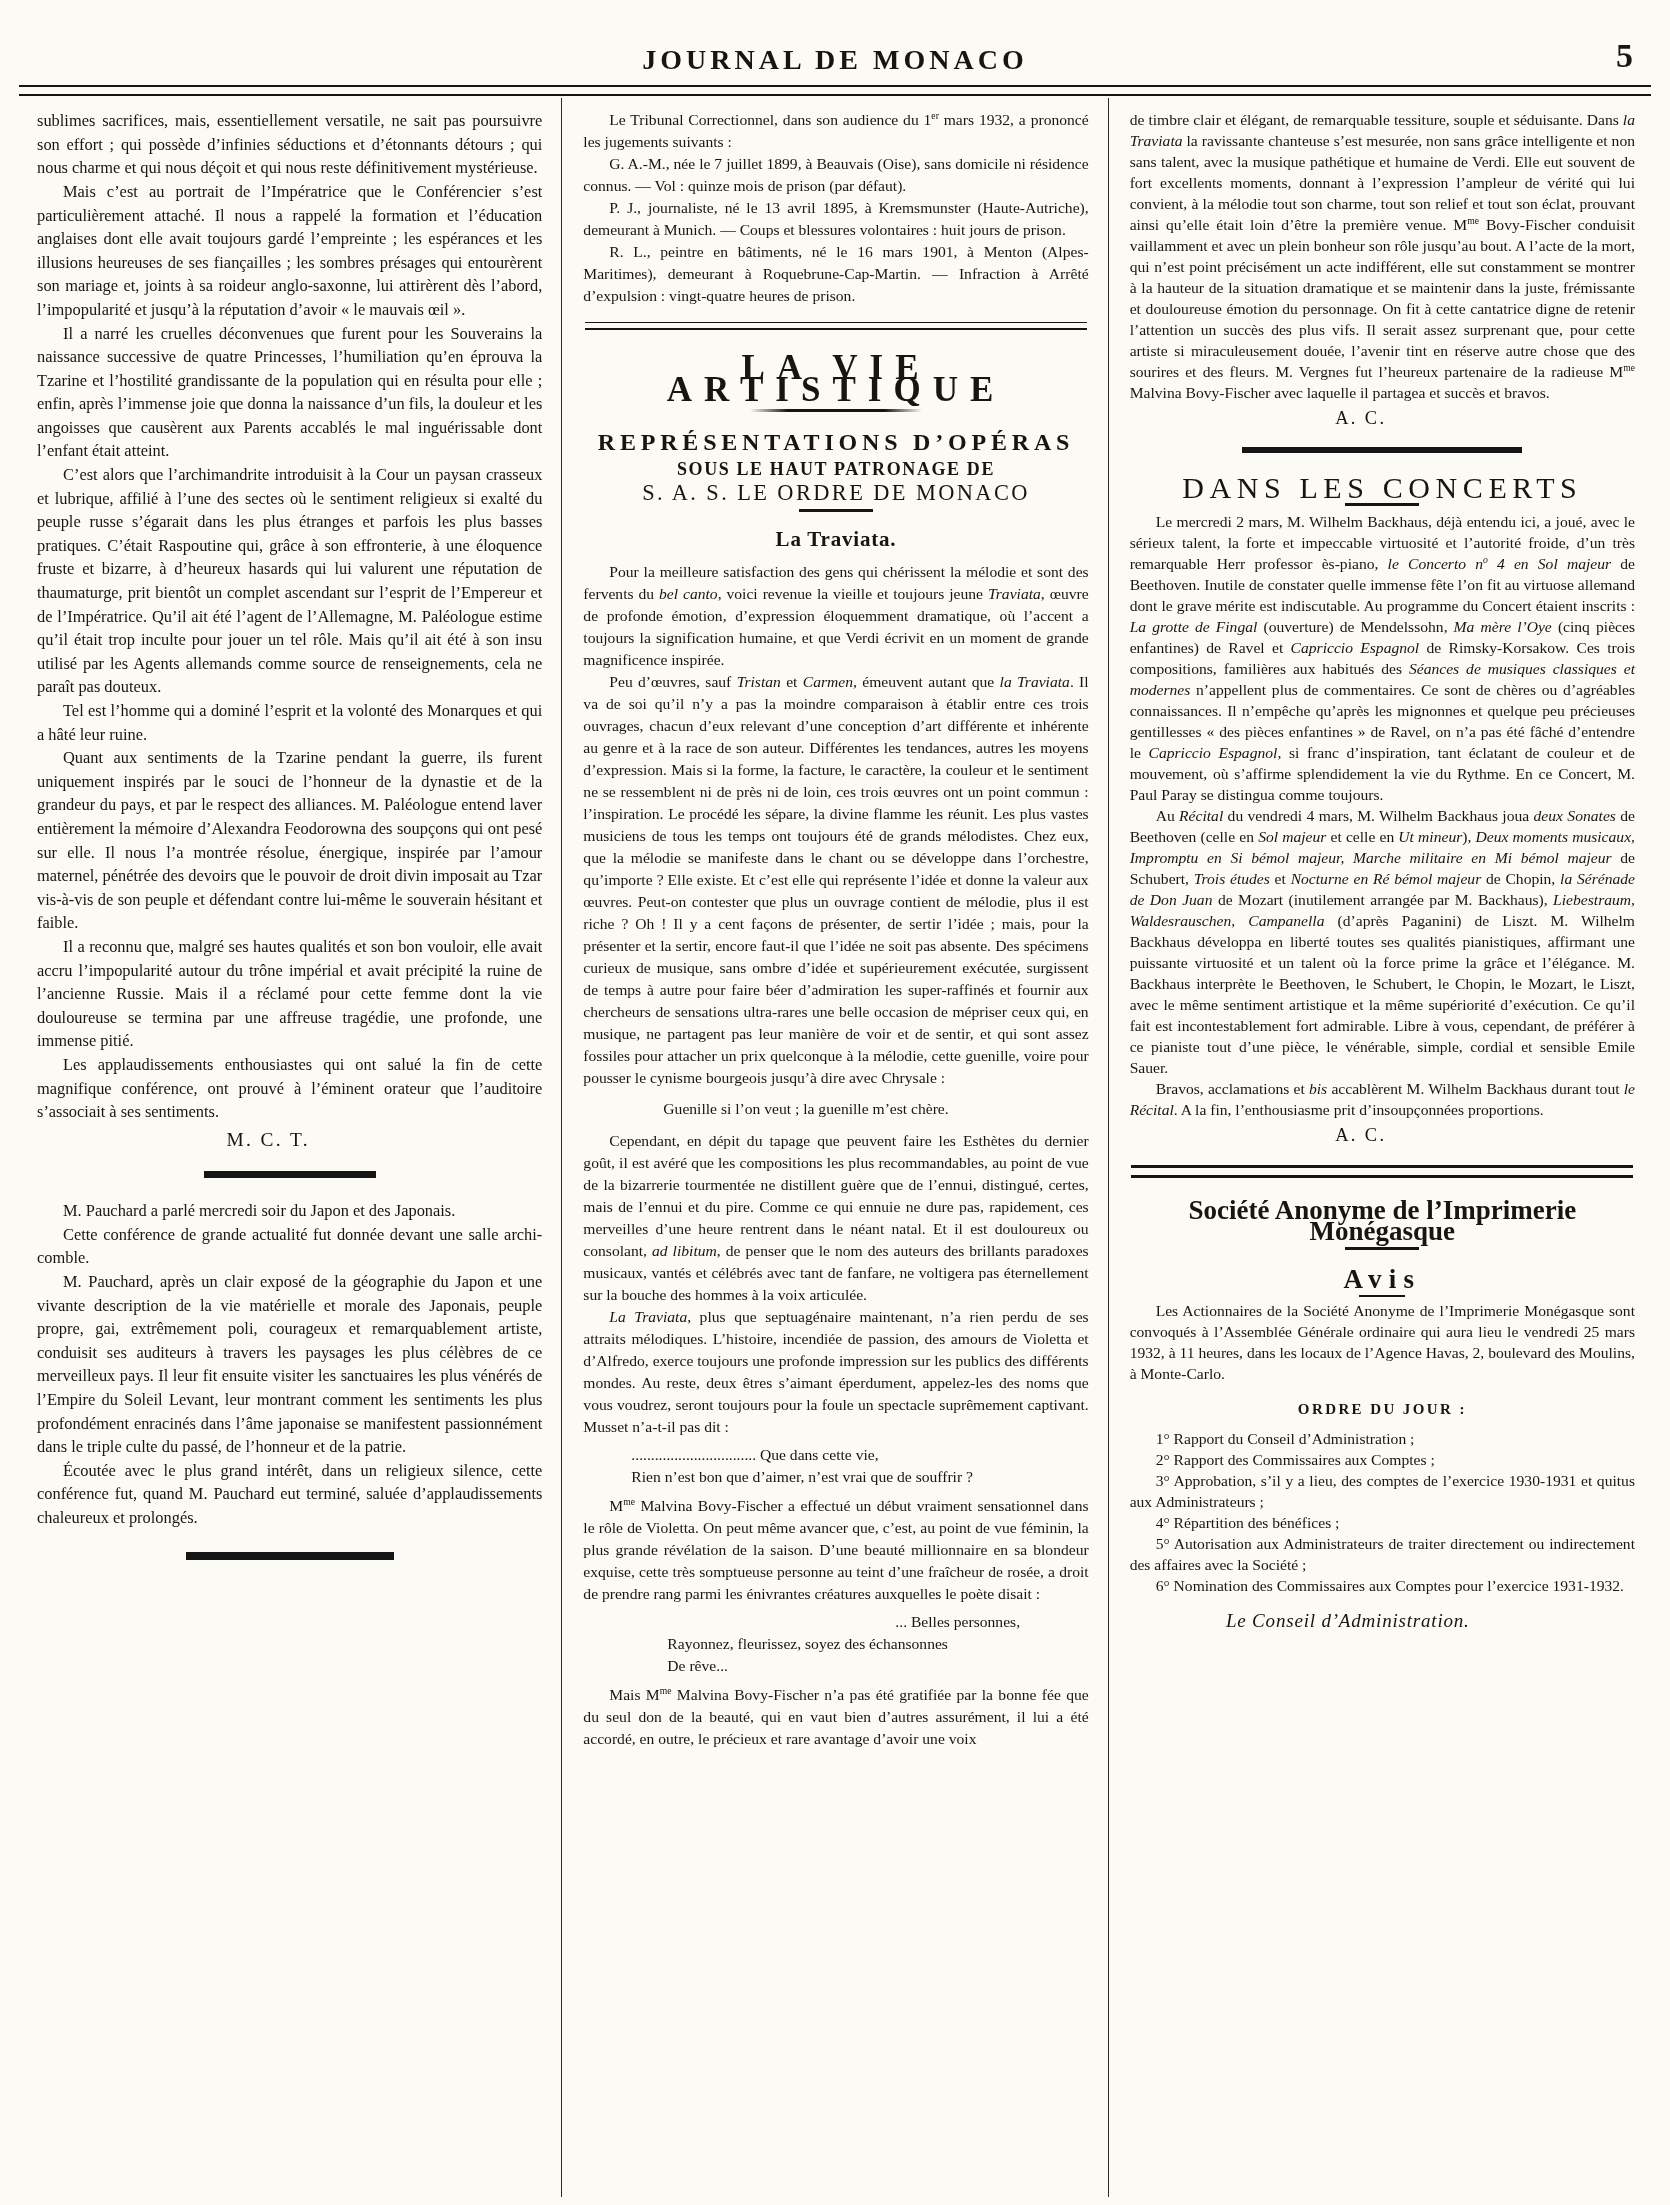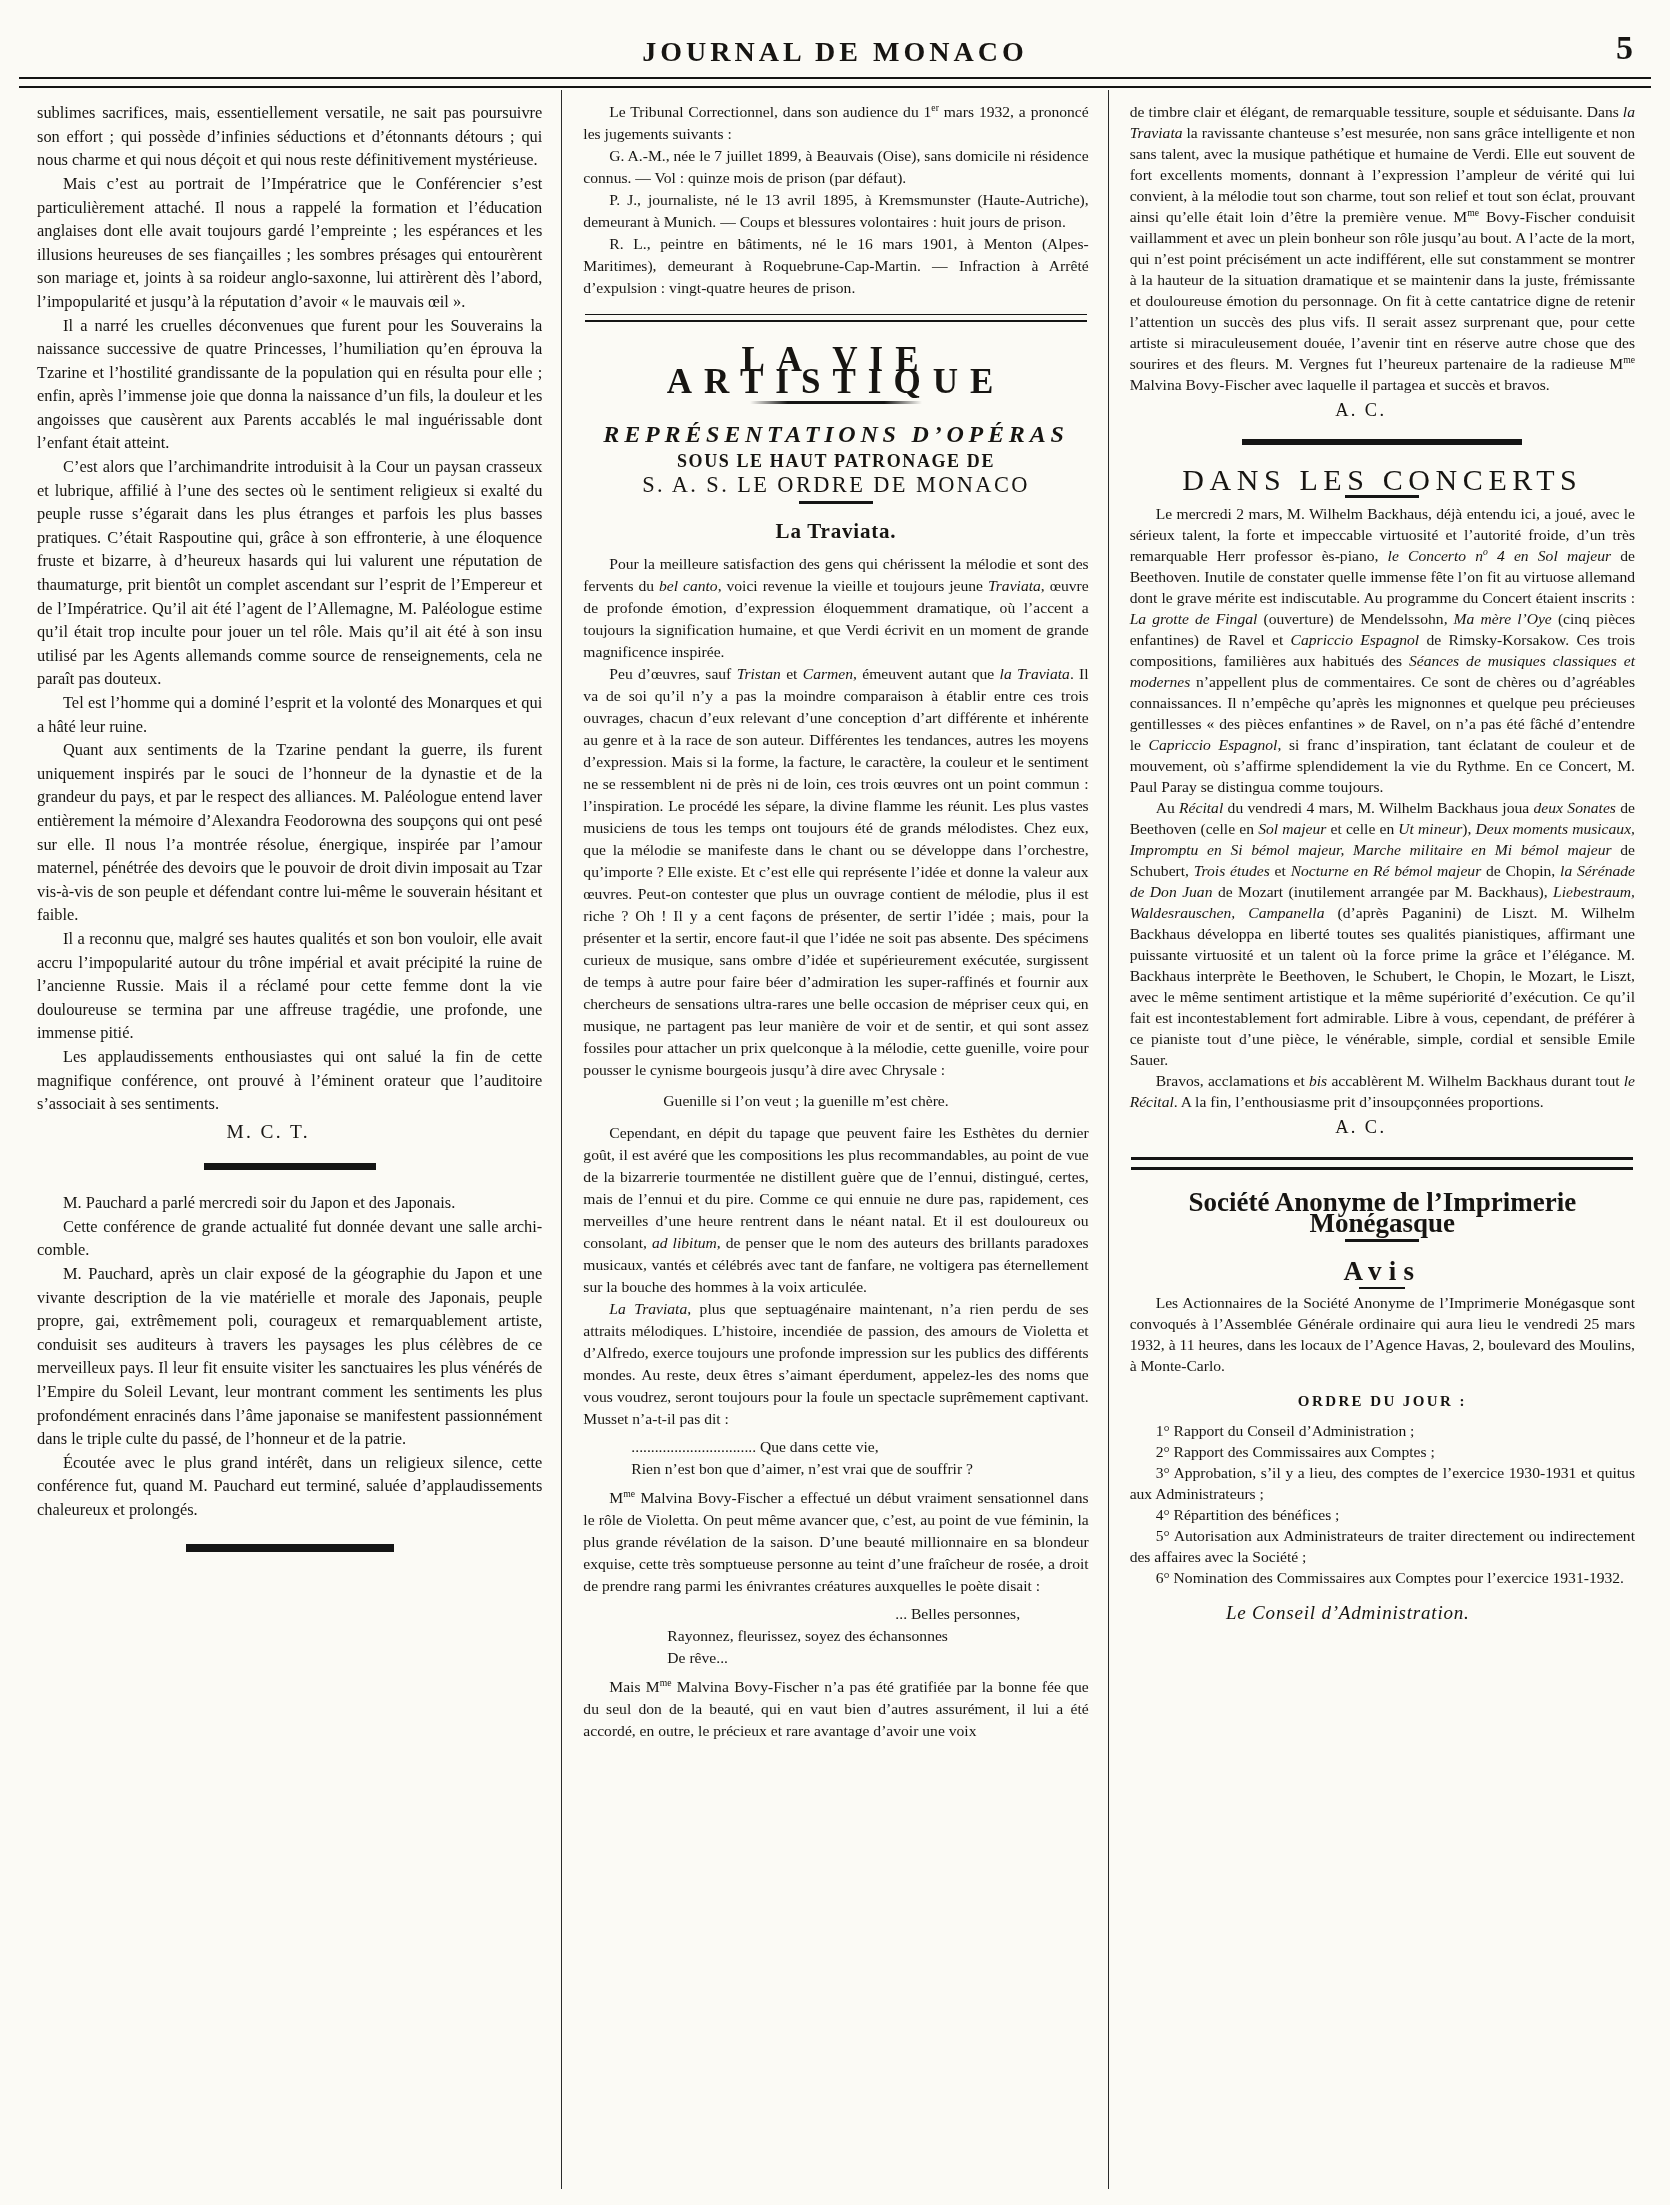--- a/index.html
+++ b/index.html
@@ -2,21 +2,21 @@
 <html style="font-size:13px"><head>
 <meta charset="utf-8">
 <style>
   html,body{margin:0;padding:0;}
   body{
     width:1670px;height:2205px;overflow:hidden;
     background:#fbfaf5;color:#171512;
     font-family:"Liberation Serif","DejaVu Serif",serif;
     -webkit-font-smoothing:antialiased;
   }
-  .page{padding:18px 16px 0;}
+  .page{padding:26px 16px 0;}
   .masthead-row{position:relative;height:56px;}
   .masthead{position:absolute;left:0;right:0;top:17.6px;text-align:center;
     font-size:28px;font-weight:700;letter-spacing:4px;}
   .page-number{position:absolute;right:21px;top:11.2px;font-size:34px;font-weight:600;}
   .header-rule{height:7.2px;border-top:2.4px solid #141414;border-bottom:2.4px solid #141414;margin:3.2px 3.2px 0;}
 
   .columns{display:flex;align-items:stretch;margin-top:1.6px;min-height:2099px;}
   .col{flex:1 1 0;padding:11.2px 19px 0 21px;}
   .col + .col{border-left:1.6px solid #2b2b2b;}
   .col-1{font-size:16.4px;line-height:23.6px;}
@@ -25,21 +25,21 @@
 
   .para{margin:0;text-align:justify;text-indent:26px;}
   .no-indent{text-indent:0;}
   sup{font-size:0.62em;line-height:0;}
 
   .signature{text-align:center;padding-right:43px;font-size:1.18em;letter-spacing:2.4px;margin:4.8px 0 3.2px;}
   .signature.italic{font-style:italic;letter-spacing:0.8px;padding-right:69px;font-size:1.22em;margin-top:14.4px;}
 
   .heading{text-align:center;}
   .h-lavie{font-size:35px;font-weight:700;letter-spacing:12px;margin:27px 0 8px;text-align:center;}
-  .h-repr{font-size:24px;font-weight:700;letter-spacing:4.8px;margin:19px 0 3.2px;font-style:italic;}
+  .h-repr{font-size:24px;font-weight:700;letter-spacing:4.8px;margin:19px 0 3.2px;}
   .h-patronage{font-size:18px;font-weight:700;letter-spacing:1.6px;margin:4.8px 0 1.6px;}
   .h-prince{font-size:22.4px;letter-spacing:2.4px;margin:1.6px 0 3.2px;}
   .h-traviata{font-size:21px;font-weight:700;letter-spacing:0.8px;margin:16px 0 11.2px;}
   .h-concerts{font-size:30px;font-weight:400;letter-spacing:5.6px;margin:24px 0 4.8px;}
   .h-societe{font-size:27px;font-weight:700;margin:22.4px 0 4.8px;}
   .h-avis{font-size:27px;font-weight:700;letter-spacing:7.2px;margin:19px 0 4.8px;}
   .h-ordre{font-size:15px;font-weight:700;letter-spacing:2.4px;margin:14.4px 0 8px;}
 
   .quote{margin:9.6px 0 9.6px 80px;}
   .verse{margin:6.4px 0;}

